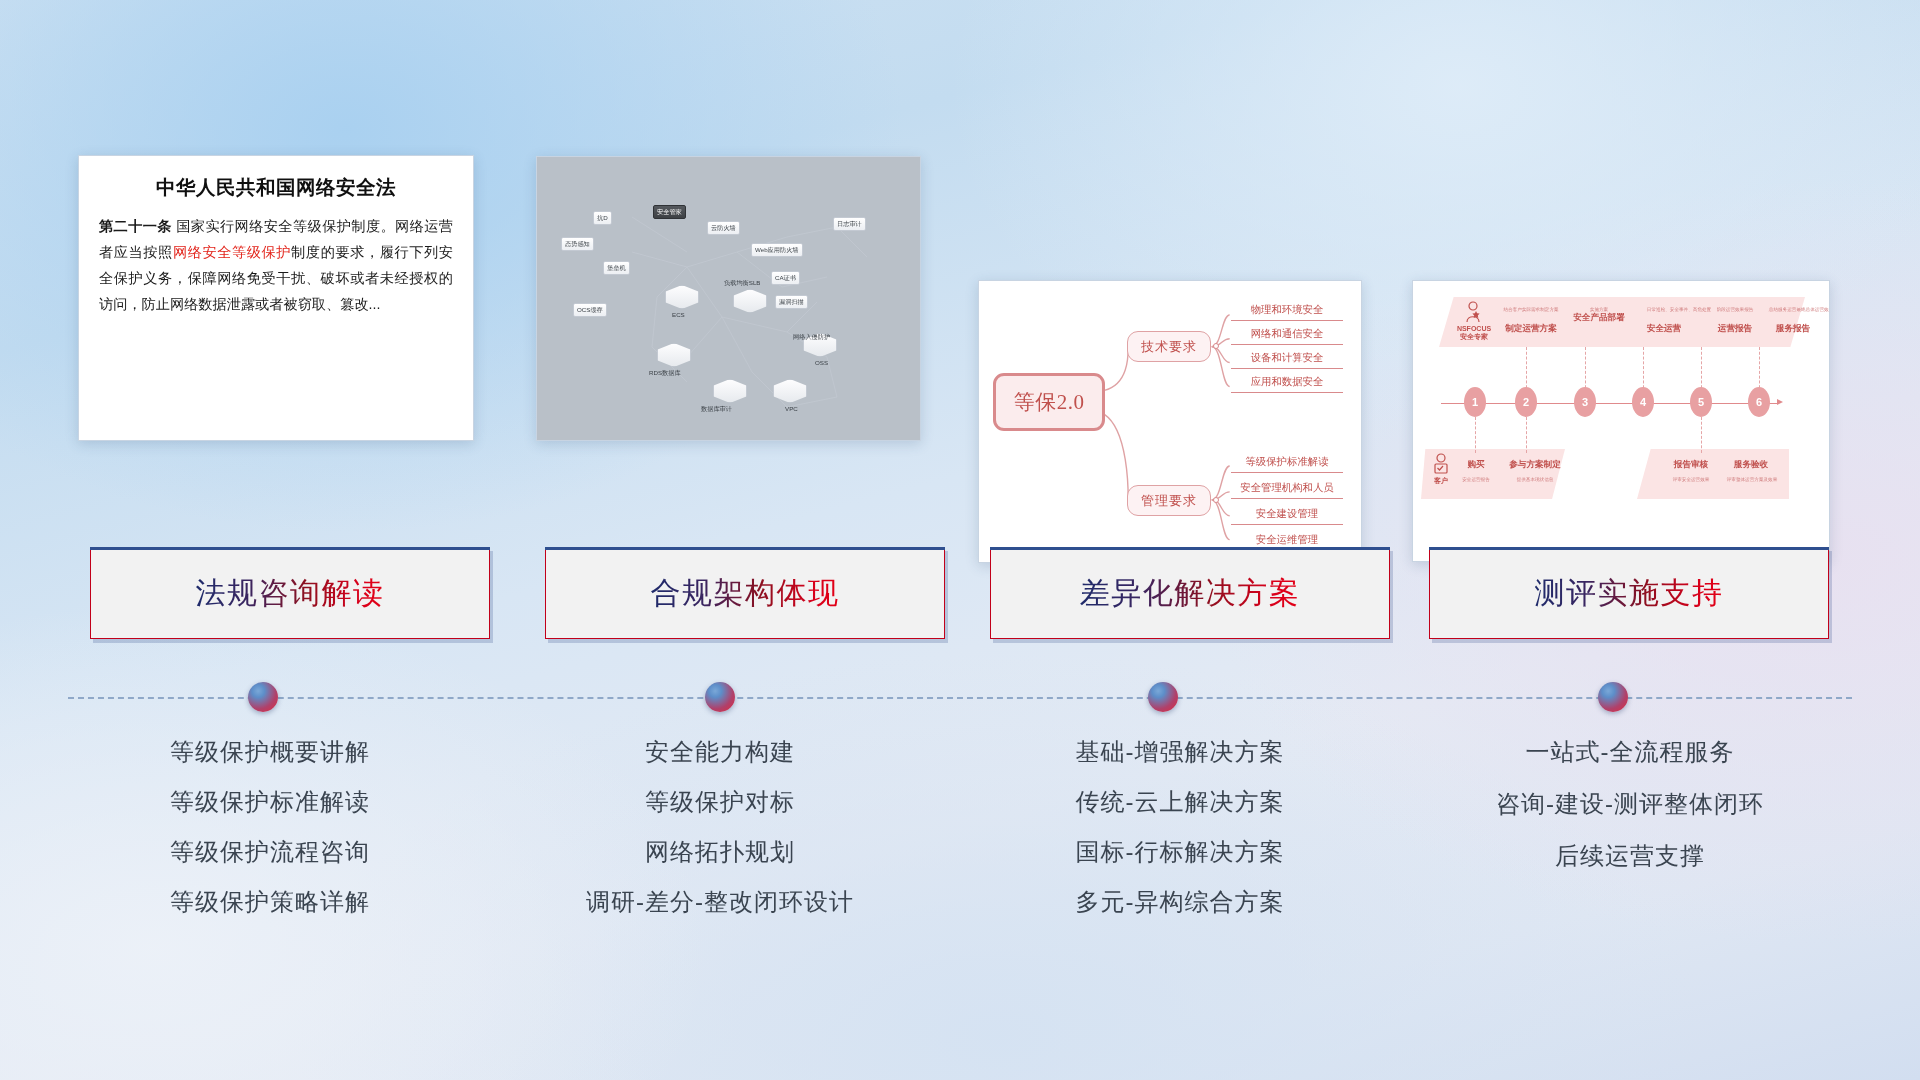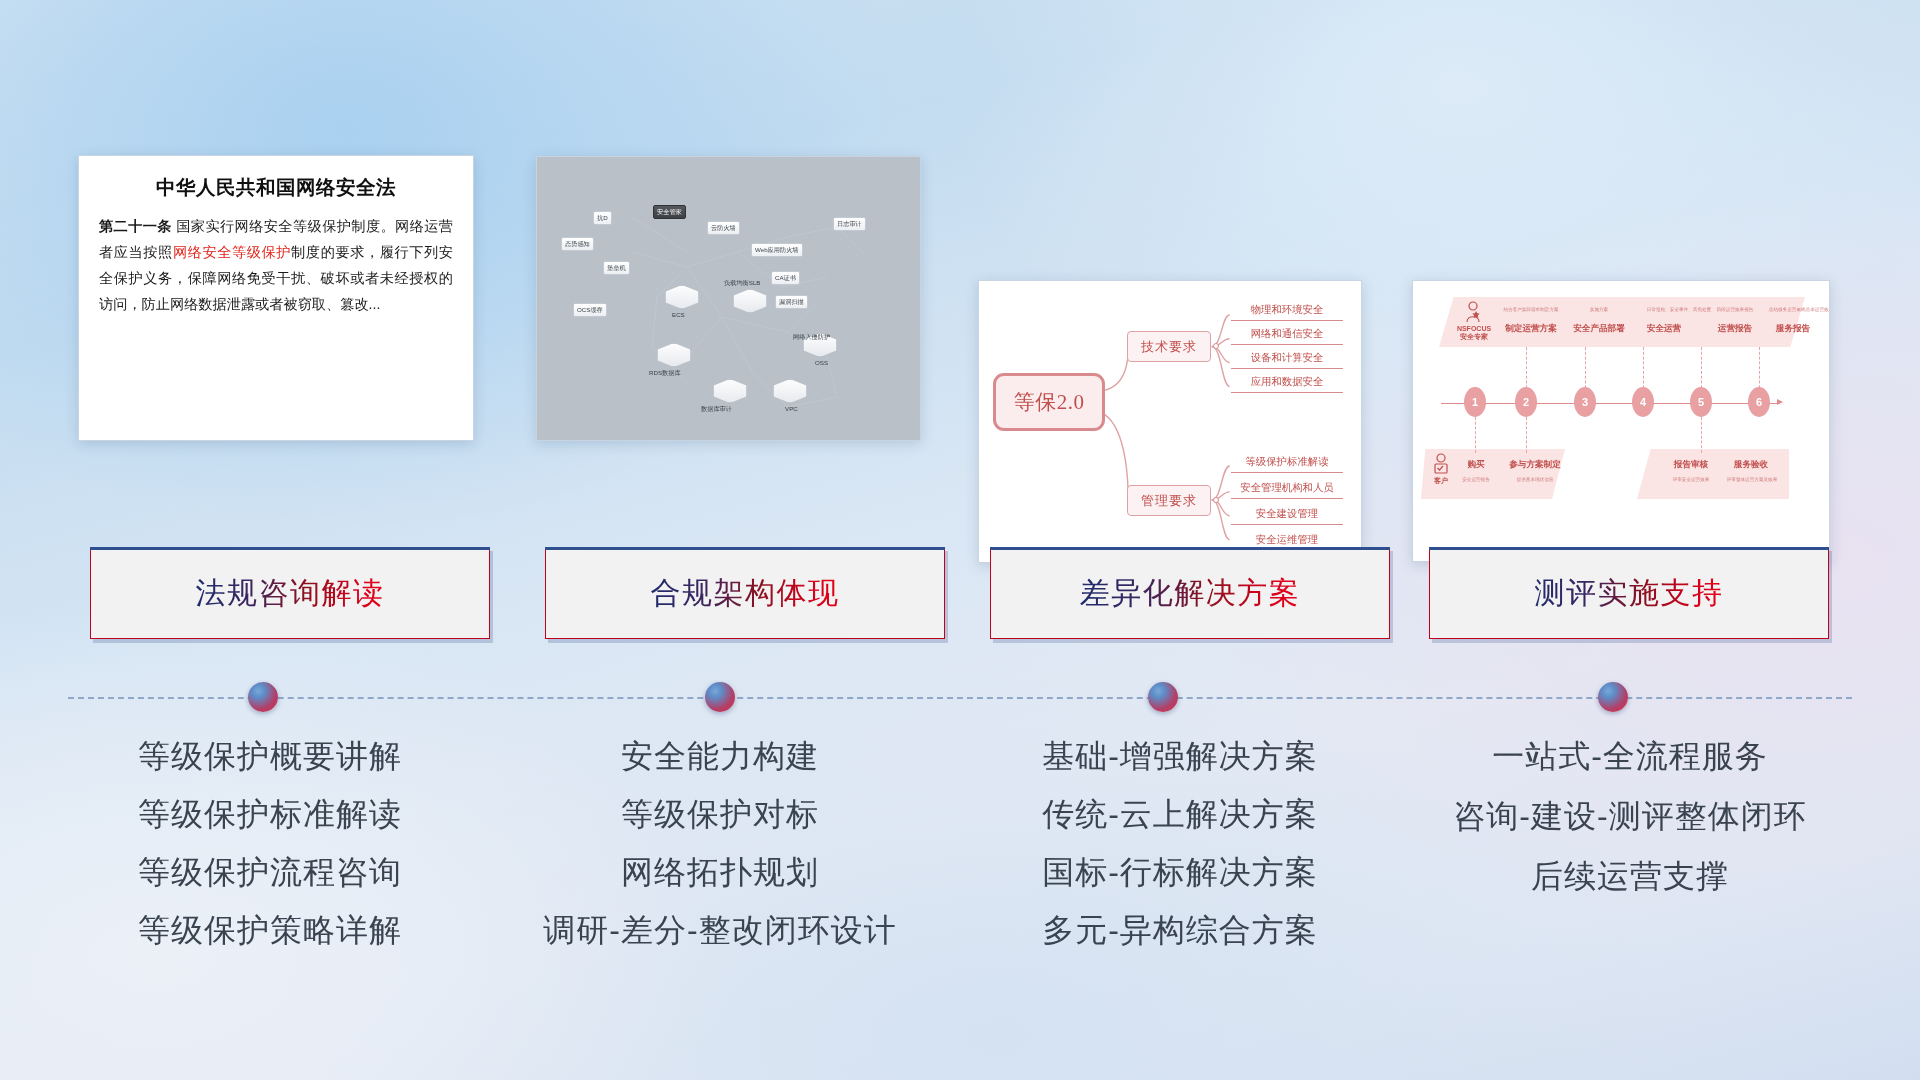--- a/index.html
+++ b/index.html
@@ -105,21 +105,21 @@
   .mm-root {
     position: absolute; left: 14px; top: 92px; width: 112px; height: 58px;
     border: 3px solid #d98a8c; border-radius: 11px;
     background: #fbeced;
     display: flex; align-items: center; justify-content: center;
     font-family: "Liberation Serif", serif;
     font-size: 21px; color: #c0504d; letter-spacing: .5px;
   }
   .mm-br {
     position: absolute; width: 84px; height: 31px;
-    border: 1.6px solid #dfa2a4; border-radius: 4px;
+    border: 1.6px solid #dfa2a4; border-radius: 11px;
     background: #fdf2f3;
     display: flex; align-items: center; justify-content: center;
     font-family: "Liberation Serif", serif;
     font-size: 13px; color: #c0504d; letter-spacing: 1px;
   }
   .mm-br.tech { left: 148px; top: 50px; }
   .mm-br.mgmt { left: 148px; top: 204px; }
   .mm-leaf {
     position: absolute; left: 252px; width: 112px;
     font-family: "Liberation Serif", serif;
@@ -230,21 +230,21 @@
   .tl-d3 { left: 1148px; }
   .tl-d4 { left: 1598px; }
 
   
   .col { position: absolute; top: 740px; text-align: center; }
   .col-1 { left: 60px;   width: 420px; }
   .col-2 { left: 500px;  width: 440px; }
   .col-3 { left: 960px;  width: 440px; }
   .col-4 { left: 1410px; width: 440px; }
   .col-item {
-    font-size: 32px;
+    font-size: 24px;
     color: #3a4450;
     line-height: 1;
     margin-bottom: 26px;
     letter-spacing: 1px;
     white-space: nowrap;
   }
   .col-4 .col-item { margin-bottom: 28px; }
 </style>
 </head>
 <body>
@@ -405,21 +405,21 @@
         <circle cx="10" cy="5" r="4" fill="none" stroke="#c0504d" stroke-width="1.2"></circle>
         <rect x="4" y="11" width="12" height="9" rx="1" fill="none" stroke="#c0504d" stroke-width="1.2"></rect>
         <path d="M6.5,15 l2,2 3.5,-4" fill="none" stroke="#c0504d" stroke-width="1.2"></path>
       </svg>
       <div class="ns-role" style="left:12px; top:196px; width:32px;">客户</div>
 
       <div class="ns-sub" style="left:66px;  top:26px; width:104px;">结合客户实际需求制定方案</div>
       <div class="ns-stage" style="left:82px;  top:42px; width:72px;">制定运营方案</div>
 
       <div class="ns-sub" style="left:156px; top:26px; width:60px;">实施方案</div>
-      <div class="ns-stage" style="left:150px; top:42px; width:72px;">安全产品部署</div>
+      <div class="ns-stage" style="left:150px; top:31px; width:72px;">安全产品部署</div>
 
       <div class="ns-sub" style="left:214px; top:26px; width:104px;">日常巡检、安全事件、高危处置</div>
       <div class="ns-stage" style="left:220px; top:42px; width:62px;">安全运营</div>
 
       <div class="ns-sub" style="left:286px; top:26px; width:72px;">阶段运营效果报告</div>
       <div class="ns-stage" style="left:292px; top:42px; width:60px;">运营报告</div>
 
       <div class="ns-sub" style="left:330px; top:26px; width:116px;">总结服务运营最终总体运营效果</div>
       <div class="ns-stage" style="left:350px; top:42px; width:60px;">服务报告</div>
 

